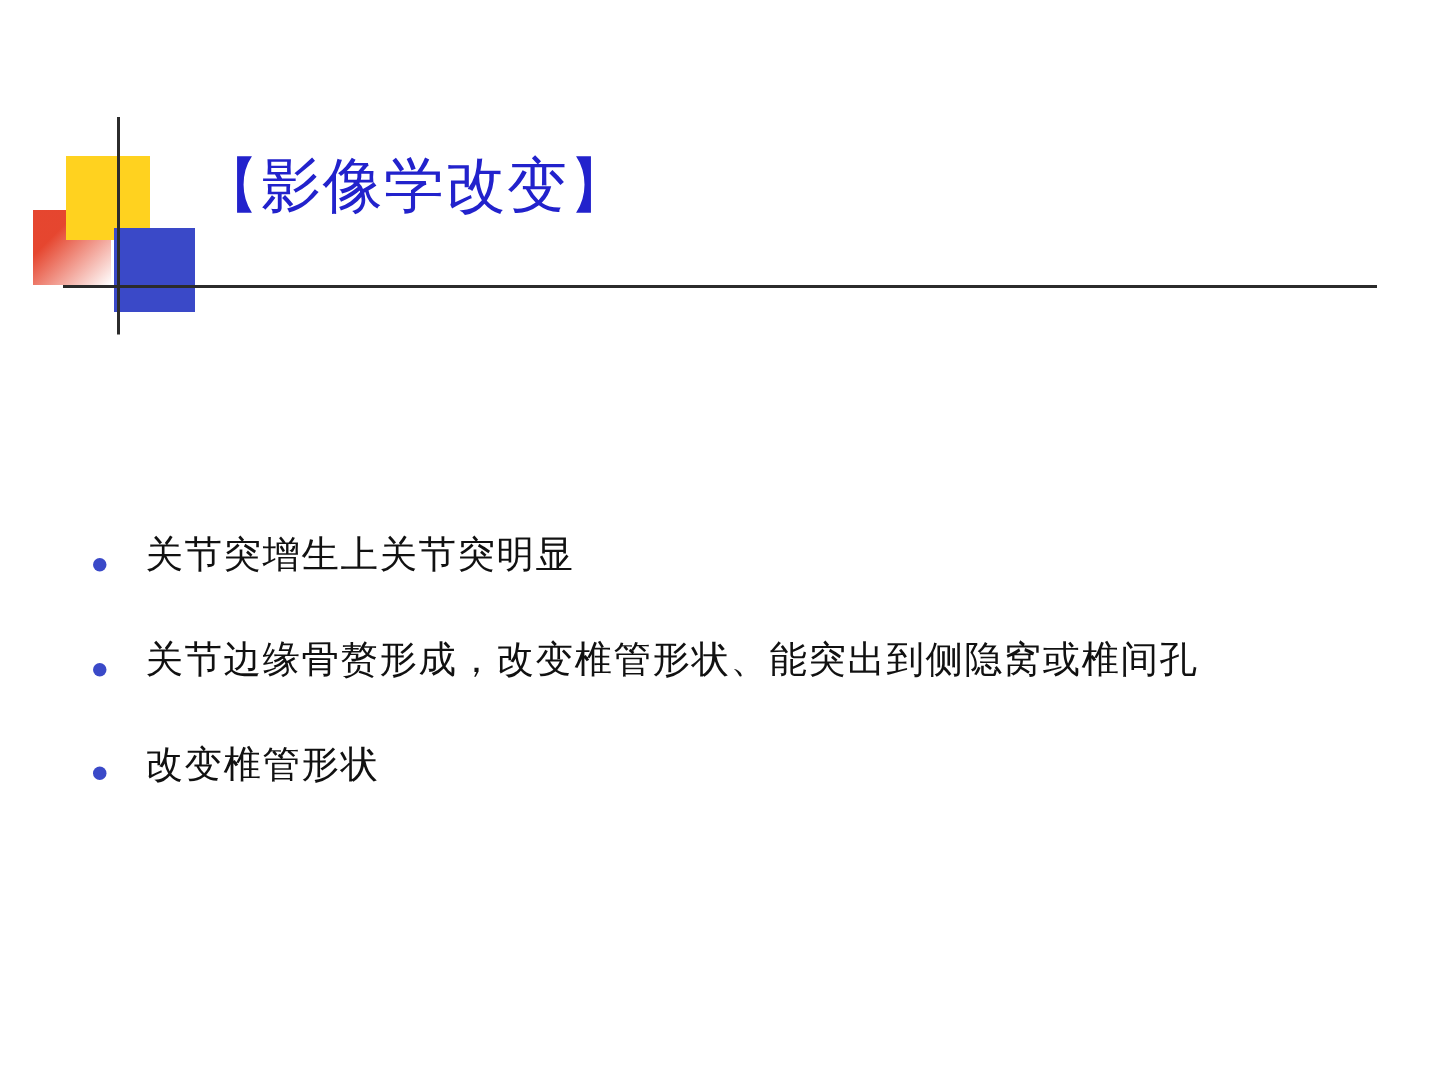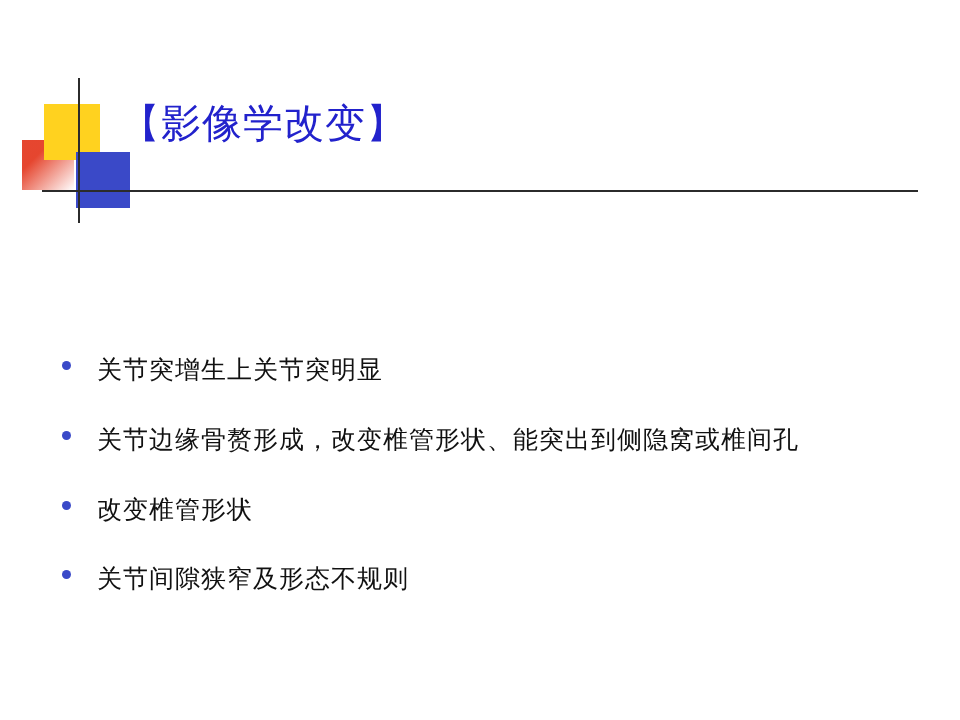--- a/index.html
+++ b/index.html
@@ -74,21 +74,21 @@
     left: 42px;
     top: 190px;
     width: 876px;
     height: 2px;
     background: #2b2b2b;
   }
 
   
   .title {
     position: absolute;
-    left: 120px;
+    left: 133px;
     top: 96px;
     font-size: 40px;
     color: #2222cc;
     letter-spacing: 1px;
     white-space: nowrap;
     font-family: "DejaVu Serif", "Liberation Serif", serif;
   }
 
   
   .subtitle {
@@ -111,21 +111,21 @@
 
   
   .bullets {
     position: absolute;
     left: 52px;
     top: 348px;
     width: 860px;
   }
   .bullet {
     display: flex;
-    align-items: flex-start;
+    align-items: center;
     margin-bottom: 26px;
   }
   .bullet .dot {
     flex: 0 0 auto;
     width: 9px;
     height: 9px;
     border-radius: 50%;
     background: #3a49c8;
     margin-top: 13px;
     margin-right: 26px;
@@ -167,19 +167,15 @@
       <span class="btext">关节突增生上关节突明显</span>
     </div>
     <div class="bullet wide">
       <span class="dot"></span>
       <span class="btext">关节边缘骨赘形成，改变椎管形状、能突出到侧隐窝或椎间孔</span>
     </div>
     <div class="bullet">
       <span class="dot"></span>
       <span class="btext">改变椎管形状</span>
     </div>
-    <div class="bullet">
-      <span class="dot"></span>
-      <span class="btext">关节间隙狭窄及形态不规则</span>
-    </div>
   </div>
 
 </div>
 
 </body></html>

